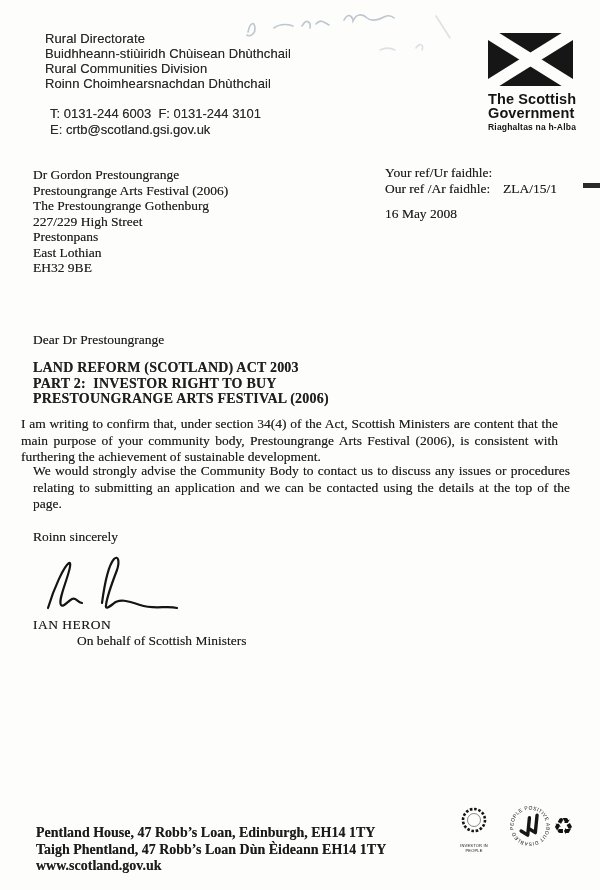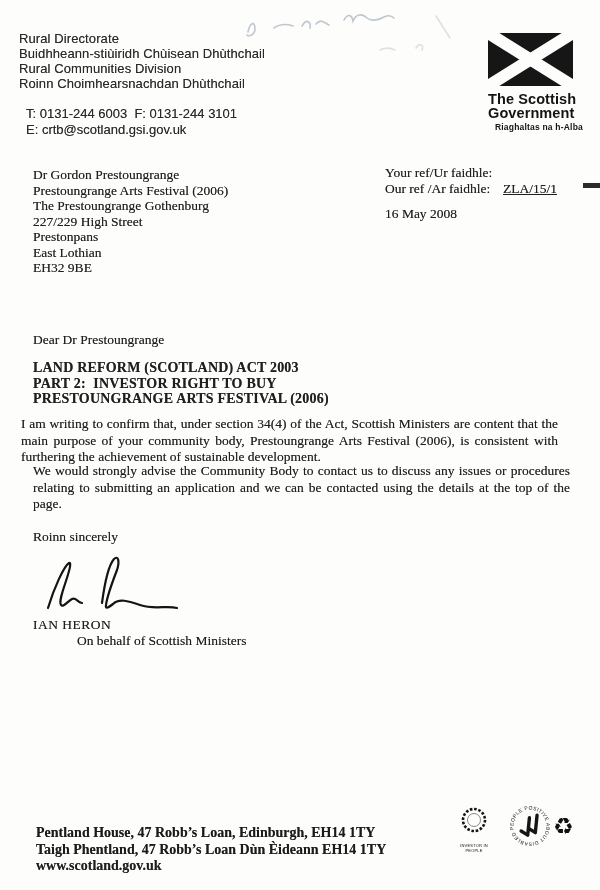--- a/index.html
+++ b/index.html
@@ -12,25 +12,25 @@
   .sans{font-family:"Liberation Sans", sans-serif;}
   .soft{text-shadow:0 0 .4px rgba(0,0,0,.5);}
   .pre{white-space:pre-wrap;}
 
   
   .dept{font-size:13px;line-height:15px;color:#2a2a2a;font-weight:500;letter-spacing:.1px;}
   .contact{font-size:13px;line-height:16px;color:#2a2a2a;font-weight:500;}
 
   
   .logo-title{font-size:14.5px;line-height:13.5px;font-weight:bold;color:#141414;letter-spacing:.1px;}
-  .logo-sub{font-size:8.5px;font-weight:bold;color:#141414;margin-top:2px;letter-spacing:.2px;text-align:right;}
+  .logo-sub{font-size:8.5px;font-weight:bold;color:#141414;margin-top:2px;letter-spacing:.2px;}
 
   
   .addr{font-size:13.5px;line-height:15.5px;}
-  .refs{font-size:13.5px;line-height:16px;text-decoration:underline;}
+  .refs{font-size:13.5px;line-height:16px;}
   .ref-label{display:inline-block;width:118px;}
   .date{font-size:13.5px;}
 
   
   .saluation{font-size:13.5px;}
   .subject{font-size:14px;line-height:15.5px;font-weight:bold;letter-spacing:.2px;}
   .para{font-size:13.5px;line-height:16.5px;text-align:justify;}
   .sig-name{font-size:13.5px;letter-spacing:.5px;}
   .sig-role{font-size:13.5px;}
 
@@ -52,27 +52,27 @@
       <path d="M8,26 c2,-10 7,-11 7,-3 c0,5 -5,8 -8,6"></path>
       <path d="M34,22 c7,-5 13,-4 19,-2"></path>
       <path d="M62,20 c5,-9 9,-3 8,2 m6,-4 c5,-6 9,-1 13,1"></path>
       <path d="M104,14 c4,-7 8,-5 9,1 c3,-7 9,-8 14,-3 c5,4 11,2 17,-1 c4,-2 8,-1 10,1"></path>
       <path d="M196,10 l14,22" opacity="0.5"></path>
       <path d="M140,44 c6,-3 11,-2 15,0" opacity="0.5"></path>
       <path d="M176,42 c4,-6 8,-3 6,2" opacity="0.5"></path>
     </g>
   </svg>
 
-  <div class="abs sans soft" style="left:19px;top:31px;">
+  <div class="abs sans soft" style="left:45px;top:31px;">
     <div class="dept">Rural Directorate</div>
     <div class="dept">Buidhheann-stiùiridh Chùisean Dhùthchail</div>
     <div class="dept">Rural Communities Division</div>
     <div class="dept">Roinn Choimhearsnachdan Dhùthchail</div>
   </div>
-  <div class="abs sans soft" style="left:26px;top:106px;">
+  <div class="abs sans soft" style="left:50px;top:106px;">
     <div class="contact pre">T: 0131-244 6003  F: 0131-244 3101</div>
     <div class="contact">E: crtb@scotland.gsi.gov.uk</div>
   </div>
 
   <div class="abs" style="left:488px;top:33px;width:95px;">
     <svg width="85" height="53" viewBox="0 0 85 53">
       <rect x="0" y="0" width="85" height="53" fill="#161616"></rect>
       <path d="M0,0 L85,53 M85,0 L0,53" stroke="#fdfdfc" stroke-width="12"></path>
     </svg>
     <div class="logo-title sans" style="margin-top:3px;">

